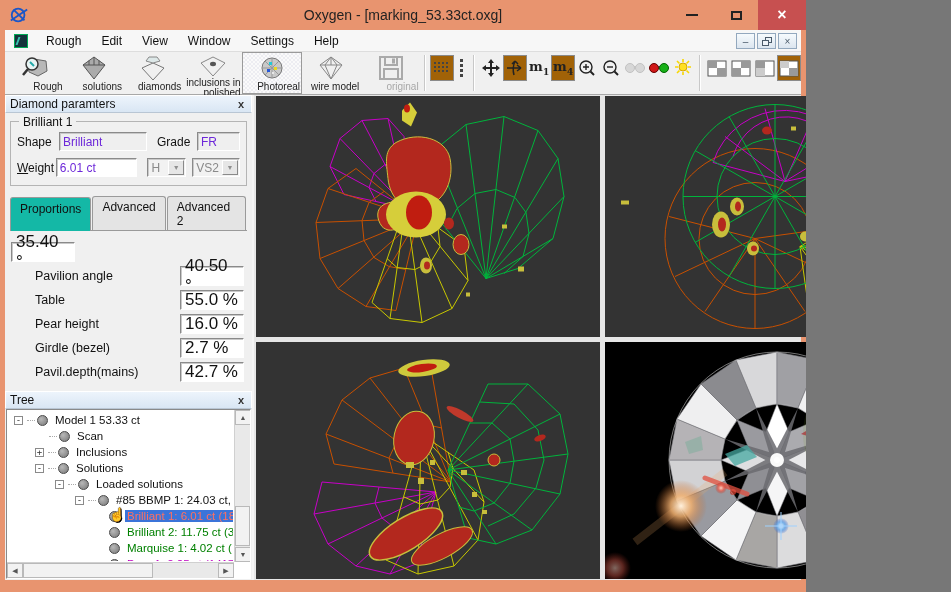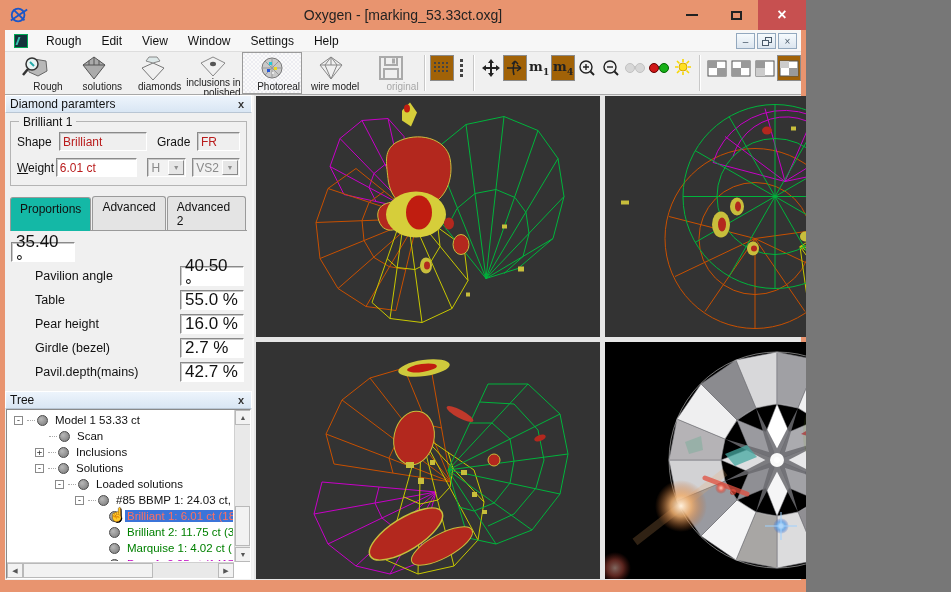--- a/index.html
+++ b/index.html
@@ -58,21 +58,21 @@
   .caption { height:18px; background:linear-gradient(#EDF4FC,#D9E6F4); border:1px solid #FFF;
              border-bottom:1px solid #B9C6D4; display:flex; align-items:center; font-size:12px; color:#111;
              padding:0 4px; flex:0 0 auto; }
   .caption .cap-x { margin-left:auto; font-size:11px; font-weight:bold; color:#333; padding:0 3px; cursor:default; }
 
   .groupbox { margin:8px 5px 4px; border:1px solid #B4B4B4; position:relative; padding:10px 6px 8px; }
   .groupbox .legend { position:absolute; top:-7px; left:8px; background:#F0F0F0; padding:0 4px; font-size:12px; color:#111; }
   .frow { display:flex; align-items:center; margin-bottom:7px; font-size:12px; color:#111; }
   .frow:last-child { margin-bottom:0; }
   .sunken { border:1px solid; border-color:#8A8A8A #FFF #FFF #8A8A8A; box-shadow:inset 1px 1px 0 #C9C9C9; }
-  .field { height:19px; font-size:12px; display:flex; align-items:center; padding:0 3px; background:#EFEFEF; color:#b91c1c; }
+  .field { height:19px; font-size:12px; display:flex; align-items:center; padding:0 3px; background:#EFEFEF; color:#6d28d9; }
   .field.white { background:#FFF; }
   .combo { height:19px; background:#F2F2F2; color:#8A8A8A; display:flex; align-items:center; font-size:12px; }
   .combo .cval { flex:1; padding:0 3px; }
   .combo .carrow { width:16px; height:15px; margin-right:1px; background:#E6E6E6;
                    border:1px solid; border-color:#FFF #8A8A8A #8A8A8A #FFF;
                    display:flex; align-items:center; justify-content:center; font-size:7px; color:#909090; }
 
   .tabbar { display:flex; margin:6px 5px 0; border-bottom:1px solid #9A9A9A; font-size:12px; }
   .tab { padding:3px 9px 2px; border:1px solid #9A9A9A; border-bottom:none; border-radius:3px 3px 0 0;
          background:#E4E4E4; color:#111; margin-right:1px; }

